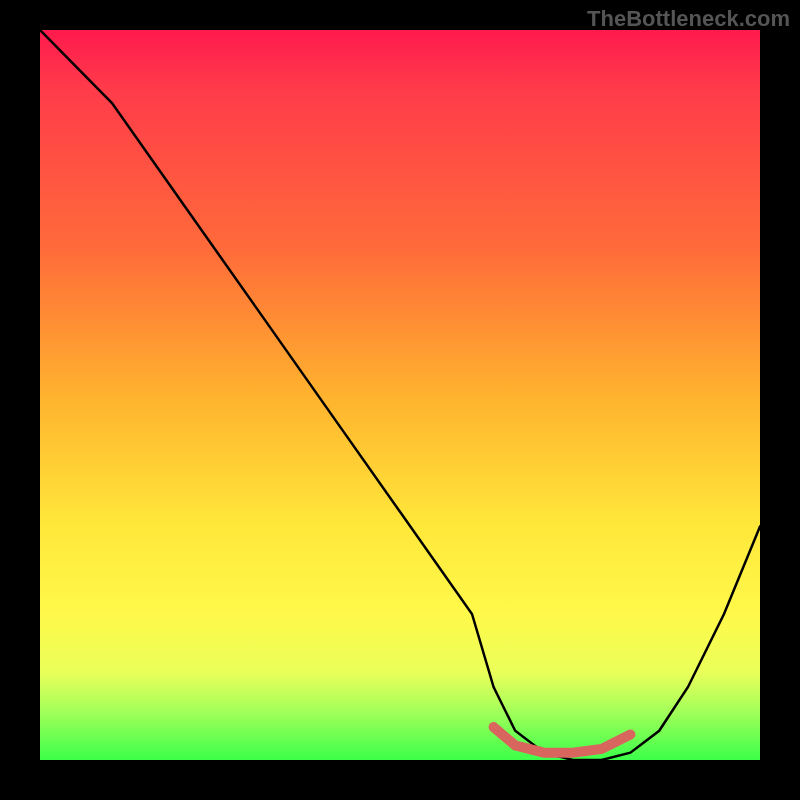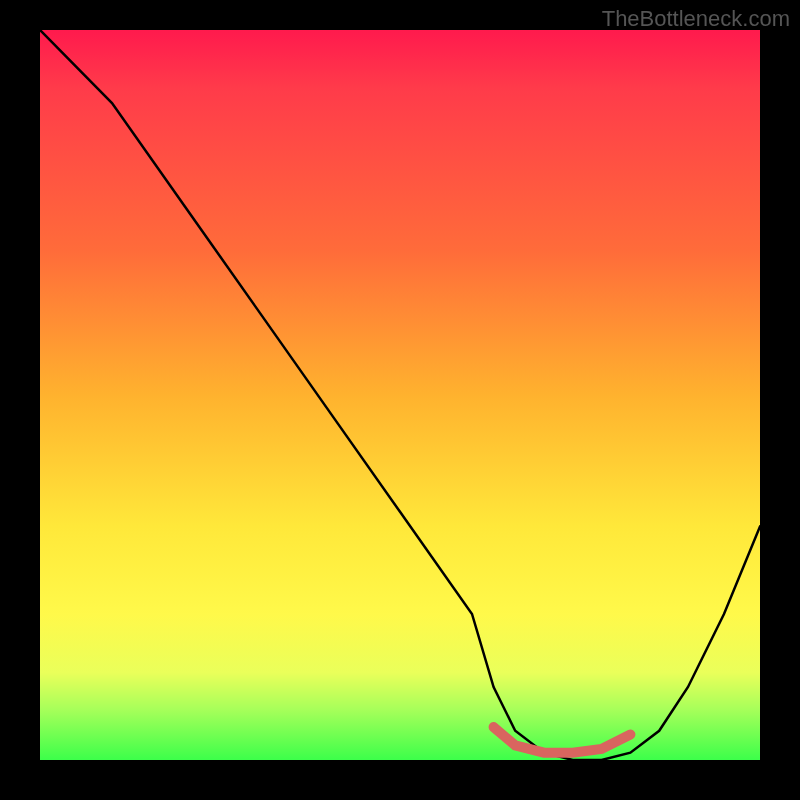--- a/index.html
+++ b/index.html
@@ -10,21 +10,21 @@
     height: 800px;
     position: relative;
     font-family: Arial, sans-serif;
   }
   .watermark {
     position: absolute;
     top: 6px;
     right: 10px;
     color: #555;
     font-size: 22px;
-    font-weight: normal;
+    font-weight: bold;
     z-index: 10;
   }
   .plot-area {
     position: absolute;
     left: 40px;
     top: 30px;
     width: 720px;
     height: 730px;
     overflow: hidden;
   }

